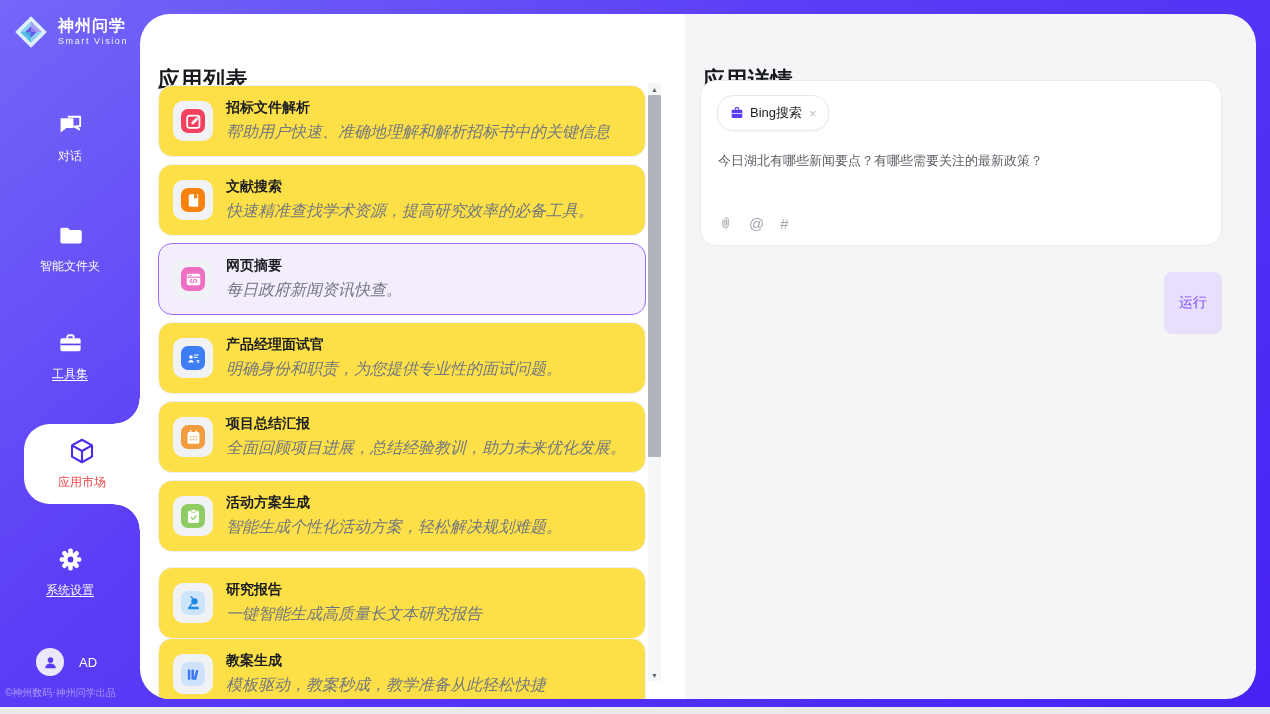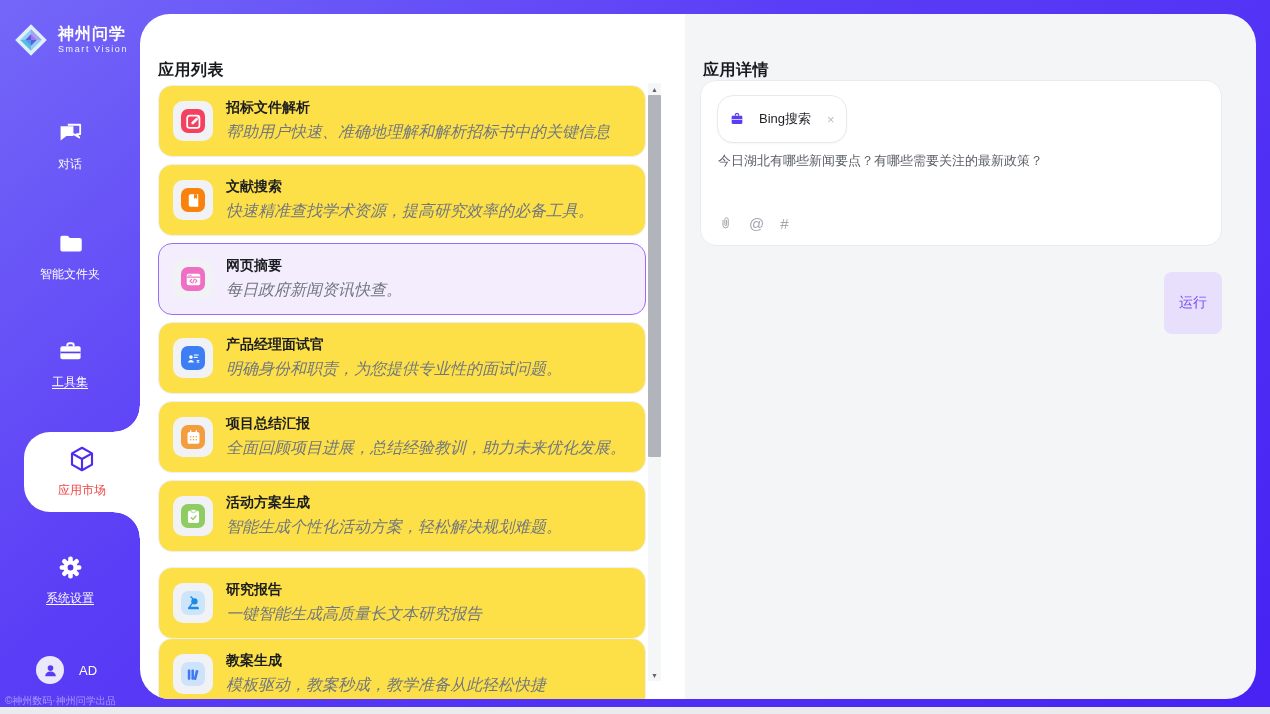--- a/index.html
+++ b/index.html
@@ -8,21 +8,21 @@
     background:#e9ebee;
     font-family:"Liberation Sans","DejaVu Sans",sans-serif;
     -webkit-font-smoothing:antialiased;
   }
   
   .frame{
     position:absolute;left:0;top:0;width:1270px;height:707px;
     background:linear-gradient(140deg,#7467f8 0%,#5a3df6 38%,#4722f3 100%);
   }
   
-  .sidebar{position:absolute;left:0;top:8px;width:140px;height:621px;}
+  .sidebar{position:absolute;left:0;top:0;width:140px;height:621px;}
   .logo{position:absolute;left:12px;top:13px;display:flex;align-items:center;gap:8px;}
   .logo svg{flex:none;}
   .logo-txt{display:flex;flex-direction:column;line-height:1.1;}
   .logo-title{font-size:16px;font-weight:700;color:#fff;letter-spacing:1px;}
   .logo-sub{font-size:9px;color:rgba(255,255,255,.92);letter-spacing:1.6px;margin-top:2px;}
   .nav-item{position:absolute;left:0;width:140px;text-align:center;color:#fff;cursor:pointer;}
   .nav-item svg{display:block;margin:0 auto 7px auto;}
   .nav-label{font-size:12px;color:#fff;}
   .nav-label.underline{text-decoration:underline;text-underline-offset:2px;}
   .nav-chat{top:112px;} .nav-folder{top:222px;} .nav-toolbox{top:330px;} .nav-settings{top:546px;}
@@ -44,21 +44,21 @@
   .avatar{width:28px;height:28px;border-radius:50%;background:#ece8fb;display:flex;align-items:center;justify-content:center;}
   .user-name{color:#fff;font-size:13px;}
   .sidebar-footer{position:absolute;left:5px;top:686px;width:135px;font-size:10px;color:rgba(255,255,255,.45);white-space:nowrap;}
   
   .content{
     position:absolute;left:140px;top:14px;width:1116px;height:685px;
     border-radius:30px;overflow:hidden;display:flex;
   }
   .list-panel{width:545px;background:#fff;position:relative;flex:none;}
   .detail-panel{flex:1;background:#f4f5f7;position:relative;}
-  .panel-title{position:absolute;top:33px;left:18px;font-size:16px;font-weight:700;color:#17191c;letter-spacing:.5px;}
+  .panel-title{position:absolute;top:33px;left:18px;font-size:22px;font-weight:700;color:#17191c;letter-spacing:.5px;}
   
   .app-item{
     position:absolute;left:18px;width:488px;height:72px;box-sizing:border-box;
     border:1px solid #edeff2;border-radius:14px;background:#fde047;
     display:flex;align-items:center;gap:13px;padding:0 14px;cursor:pointer;
   }
   .it0{top:71px;} .it1{top:150px;} .it2{top:229px;} .it3{top:308px;}
   .it4{top:387px;} .it5{top:466px;} .it6{top:545px;margin-top:8px;} .it7{top:624px;}
   .tile{width:40px;height:40px;border-radius:10px;background:#f1f2f5;flex:none;display:flex;align-items:center;justify-content:center;}
   .mini{width:24px;height:24px;border-radius:7px;display:flex;align-items:center;justify-content:center;}
@@ -71,22 +71,22 @@
   .sb-btn{position:absolute;left:0;width:13px;height:12px;display:flex;align-items:center;justify-content:center;
     font-size:7px;color:#5f6670;cursor:pointer;}
   .sb-up{top:0;} .sb-down{bottom:0;}
   .sb-thumb{position:absolute;left:0;top:12px;width:13px;height:362px;background:#b1b4bb;border-radius:1px;cursor:pointer;}
   
   .card{
     position:absolute;left:15px;top:66px;width:522px;height:166px;box-sizing:border-box;
     background:#fff;border:1px solid #e9ebef;border-radius:16px;
   }
   .chip{
-    position:absolute;left:16px;top:14px;height:48px;box-sizing:border-box;
-    display:inline-flex;align-items:center;gap:14px;padding:0 11px;
+    position:absolute;left:16px;top:14px;height:36px;box-sizing:border-box;
+    display:inline-flex;align-items:center;gap:5px;padding:0 11px;
     border:1px solid #e7e9ed;border-radius:16px;background:#fff;cursor:pointer;
     box-shadow:0 1px 2px rgba(20,20,40,.04);
     justify-content:center;
   }
   .chip-label{font-size:13px;color:#1c1e22;}
   .chip-x{color:#b9bdc4;font-size:13px;margin-left:2px;cursor:pointer;line-height:1;}
   .prompt{position:absolute;left:17px;top:70px;right:20px;font-size:13px;color:#5a5f66;line-height:1.5;cursor:text;}
   .attach-row{position:absolute;left:17px;bottom:13px;display:flex;align-items:center;gap:16px;color:#a2a7ae;}
   .attach-row .glyph{font-size:15px;line-height:1;cursor:pointer;}
   .run-btn{

